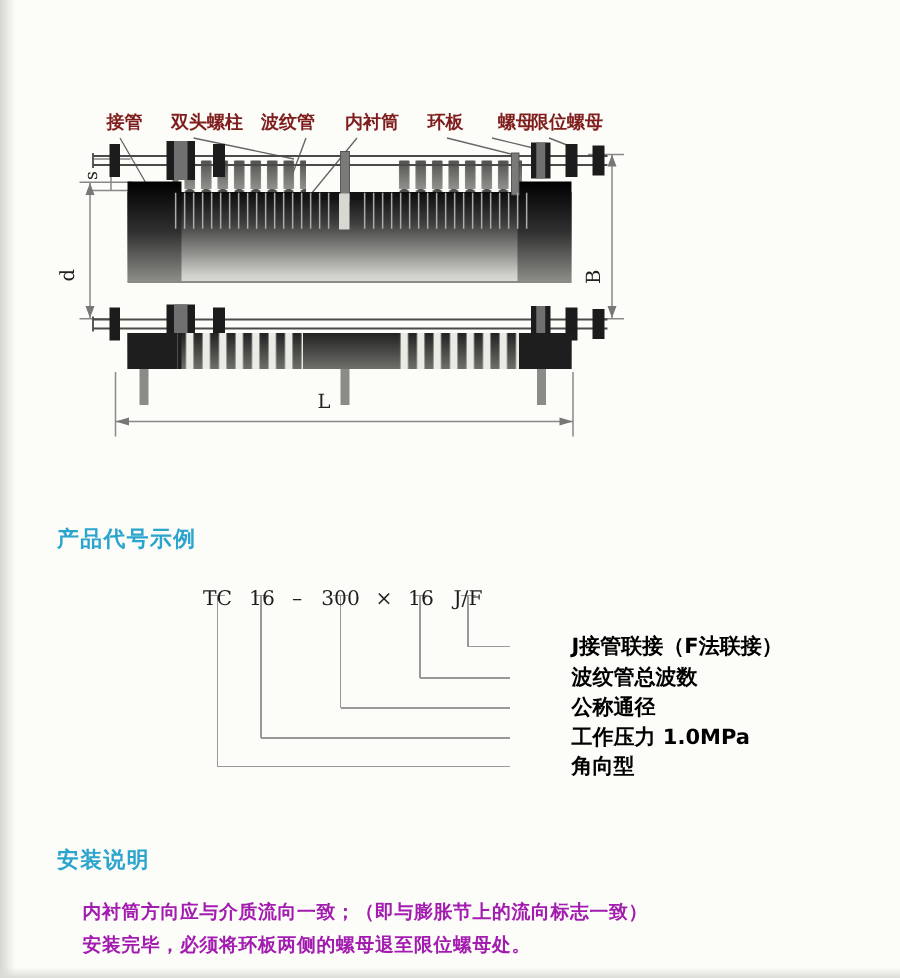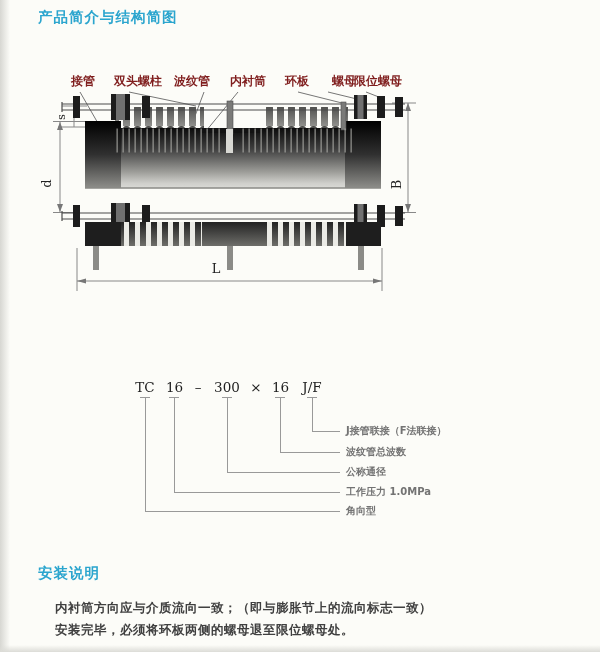--- a/index.html
+++ b/index.html
@@ -15,23 +15,23 @@
   .page::after{content:"";position:absolute;left:0;right:0;bottom:0;height:7px;
     background:linear-gradient(0deg,#dcdcd7,rgba(252,252,248,0));z-index:3;pointer-events:none;}
   .abs{position:absolute;z-index:2;}
   .sec-title{
     font-size:14.5px;font-weight:bold;color:#2ba5ce;letter-spacing:1px;white-space:nowrap;
   }
   .part-label{font-size:12px;font-weight:600;color:#7f1d1d;white-space:nowrap;}
   .dim-label{font-family:"DejaVu Serif","Liberation Serif",serif;font-size:13px;color:#222;}
   .rot{transform:rotate(-90deg);transform-origin:center center;display:inline-block;}
   .code-token{font-family:"DejaVu Serif","Liberation Serif",serif;font-size:13.5px;color:#1d1d1d;
-    text-align:center;display:inline-block;}
-  .callout-label{font-size:10px;font-weight:600;color:#737373;white-space:nowrap;line-height:14px;}
-  .para-line{font-size:12.5px;font-weight:600;color:#404040;white-space:nowrap;letter-spacing:.5px;}
+    text-align:center;display:inline-block;margin-top:12px;}
+  .callout-label{font-size:14px;font-weight:600;color:#000000;white-space:nowrap;line-height:14px;margin-left:35px;}
+  .para-line{font-size:12.5px;font-weight:600;color:#a21caf;white-space:nowrap;letter-spacing:.5px;}
   svg{position:absolute;left:0;top:0;z-index:1;}
 </style>
 </head>
 <body>
 
 <div class="page">
 
   <svg width="600" height="652" viewBox="0 0 600 652">
     <defs>
       <linearGradient id="bodyGrad" x1="0" y1="0" x2="0" y2="1">
@@ -182,35 +182,35 @@
         <line x1="280" y1="452" x2="340" y2="452"></line>
       <line x1="227" y1="397" x2="227" y2="472"></line>
         <line x1="227" y1="472" x2="340" y2="472"></line>
       <line x1="174" y1="397" x2="174" y2="492"></line>
         <line x1="174" y1="492" x2="340" y2="492"></line>
       <line x1="145" y1="397" x2="145" y2="511"></line>
         <line x1="145" y1="511" x2="340" y2="511"></line>
     </g>
   </svg>
 
-  <span class="abs sec-title" style="left:38px;top:8px;">产品简介与结构简图</span>
 
   <span class="abs part-label" style="left:71px;top:73px;">接管</span>
   <span class="abs part-label" style="left:114px;top:73px;">双头螺柱</span>
   <span class="abs part-label" style="left:174px;top:73px;">波纹管</span>
   <span class="abs part-label" style="left:230px;top:73px;">内衬筒</span>
   <span class="abs part-label" style="left:285px;top:73px;">环板</span>
   <span class="abs part-label" style="left:332px;top:73px;">螺母</span>
   <span class="abs part-label" style="left:354px;top:73px;">限位螺母</span>
 
   <span class="abs dim-label rot" style="left:58px;top:110px;font-size:11.5px;">s</span>
   <span class="abs dim-label rot" style="left:42px;top:176px;">d</span>
   <span class="abs dim-label rot" style="left:392px;top:177px;">B</span>
   <span class="abs dim-label" style="left:200px;top:261px;width:32px;text-align:center;">L</span>
 
+  <span class="abs sec-title" style="left:38px;top:350px;">产品代号示例</span>
 
   <span class="abs code-token" style="left:133px;top:379px;width:24px;">TC</span>
   <span class="abs code-token" style="left:166px;top:379px;width:16px;">16</span>
   <span class="abs code-token" style="left:193px;top:379px;width:10px;">–</span>
   <span class="abs code-token" style="left:214px;top:379px;width:26px;">300</span>
   <span class="abs code-token" style="left:250px;top:379px;width:12px;">×</span>
   <span class="abs code-token" style="left:272px;top:379px;width:16px;">16</span>
   <span class="abs code-token" style="left:299px;top:379px;width:26px;">J/F</span>
 
   <span class="abs callout-label" style="left:346px;top:424px;">J接管联接（F法联接）</span>

